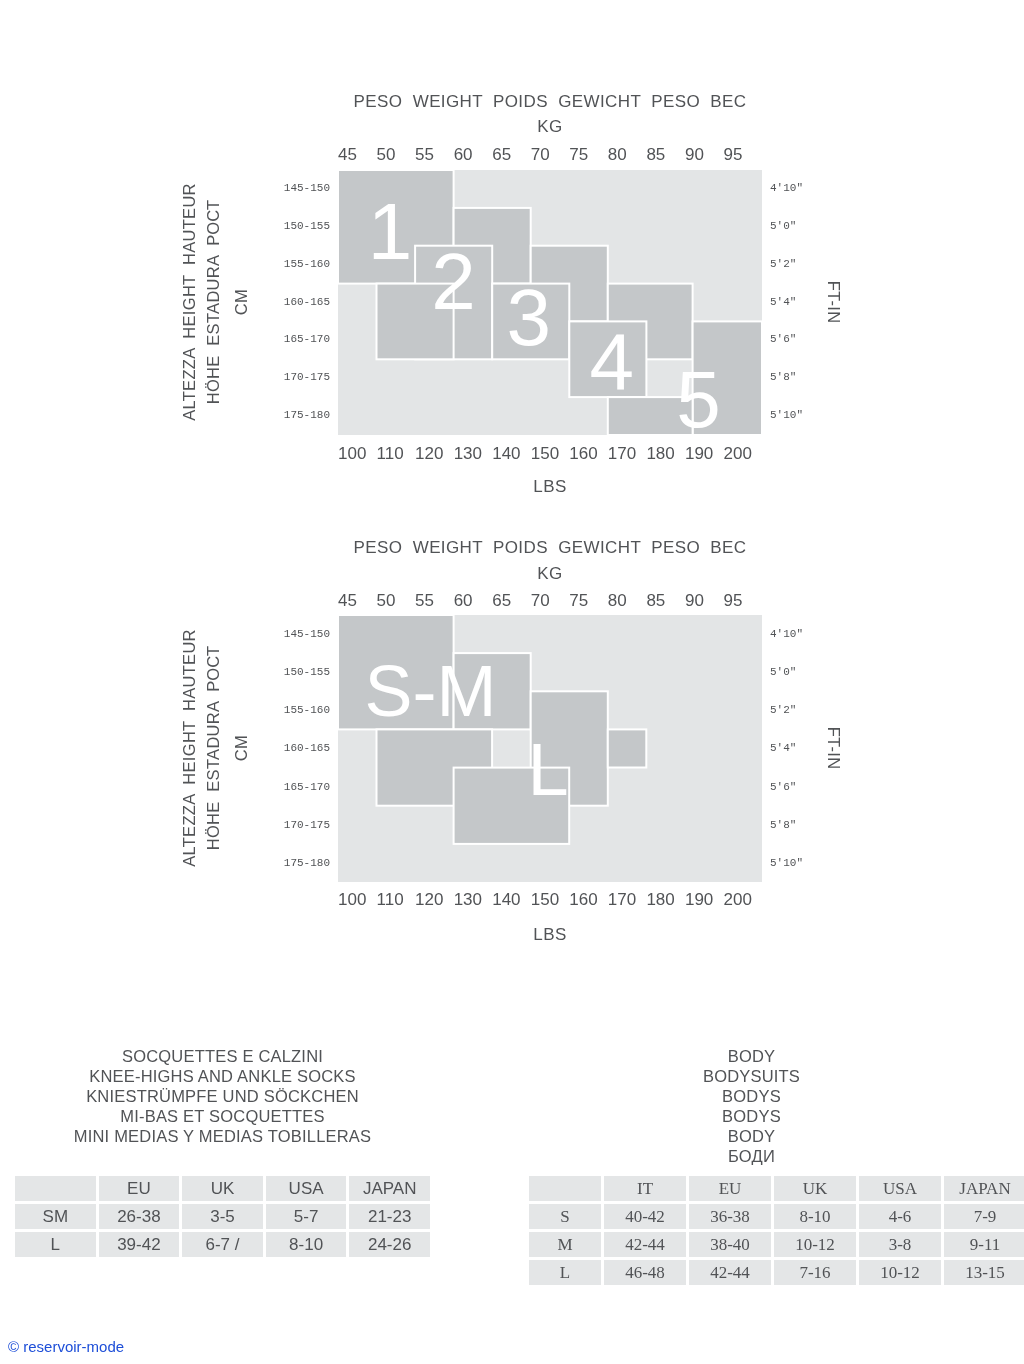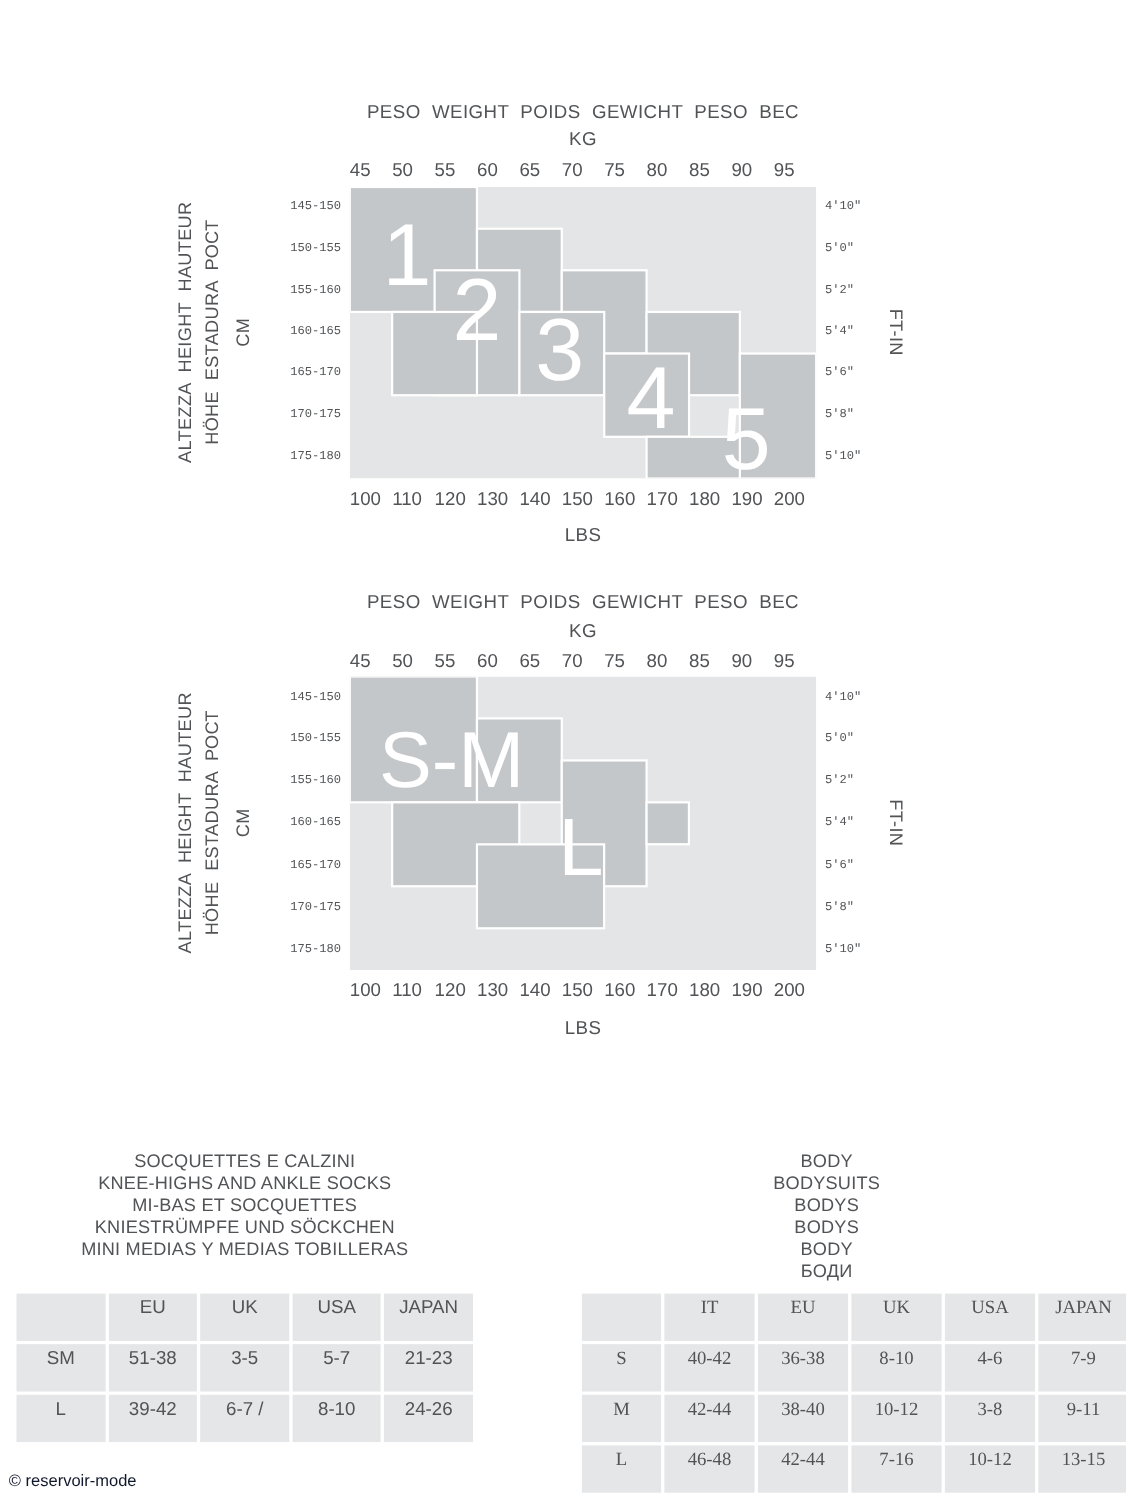--- a/index.html
+++ b/index.html
@@ -1,35 +1,35 @@
 <!DOCTYPE html>
 <html><head>
 <meta charset="utf-8">
 <style>
   html,body{margin:0;padding:0;background:#ffffff;}
   body{width:1024px;height:1364px;position:relative;overflow:hidden;
        font-family:"Liberation Sans", sans-serif;color:#515356;}
   .page{position:absolute;inset:0;}
-  .chart-section{position:absolute;inset:0;}
+  .chart-section{position:absolute;inset:0;margin-left:20px;}
   .ctitle{position:absolute;left:180px;width:700px;text-align:center;
           font-size:17px;letter-spacing:.4px;white-space:pre;}
   .rot{position:absolute;width:270px;height:18px;line-height:18px;text-align:center;
        font-size:16.5px;letter-spacing:.3px;white-space:pre;transform:rotate(-90deg);}
   .rot-cw{transform:rotate(90deg);}
   .ticks{position:absolute;display:flex;font-size:17px;height:18px;line-height:18px;}
   .ticks span{flex:1;}
   .rowlabels{position:absolute;font-size:11px;font-family:Liberation Mono, monospace;}
   .rowlabels span{display:block;}
   .rl-right span{text-align:right;}
   .grid-svg{position:absolute;}
   .zone-label{font-family:"Liberation Sans", sans-serif;font-weight:300;}
   .tbl-titles{position:absolute;text-align:center;font-size:16.5px;line-height:20px;letter-spacing:.2px;}
   .tbl{position:absolute;display:grid;gap:3px;}
-  .tbl div{background:#e4e6e7;height:43px;line-height:25px;text-align:center;font-size:17px;}
-  .watermark{position:absolute;left:8px;top:1338px;font-size:15px;color:#0f172a;}
+  .tbl div{background:#e4e6e7;height:25px;line-height:25px;text-align:center;font-size:17px;}
+  .watermark{position:absolute;left:8px;top:1338px;font-size:15px;color:#1d4ed8;}
 </style>
 </head>
 <body>
 
 <main class="page">
 
   <section class="chart-section">
     <div class="ctitle" style="top:92px">PESO  WEIGHT  POIDS  GEWICHT  PESO  ВЕС</div>
     <div class="ctitle" style="top:117px">KG</div>
     <div class="rot" style="left:34px;top:293px">ALTEZZA  HEIGHT  HAUTEUR</div>
@@ -168,32 +168,32 @@
           <span>200</span>
         </div>
       </div>
   </section>
 
   <section>
     <div>
         <div class="tbl-titles" style="left: 15px; top: 1046px; width: 415px;">
           <div>SOCQUETTES E CALZINI</div>
           <div>KNEE-HIGHS AND ANKLE SOCKS</div>
+          <div>KNIESTRÜMPFE UND SÖCKCHEN</div>
           <div>MI-BAS ET SOCQUETTES</div>
-          <div>KNIESTRÜMPFE UND SÖCKCHEN</div>
           <div>MINI MEDIAS Y MEDIAS TOBILLERAS</div>
         </div>
         <div class="tbl" style="left: 15px; top: 1176px; width: 415px; grid-template-columns: repeat(5, 1fr);">
           <div></div>
           <div>EU</div>
           <div>UK</div>
           <div>USA</div>
           <div>JAPAN</div>
           <div>SM</div>
-          <div>51-38</div>
+          <div>26-38</div>
           <div>3-5</div>
           <div>5-7</div>
           <div>21-23</div>
           <div>L</div>
           <div>39-42</div>
           <div>6-7 /</div>
           <div>8-10</div>
           <div>24-26</div>
         </div>
       </div>

